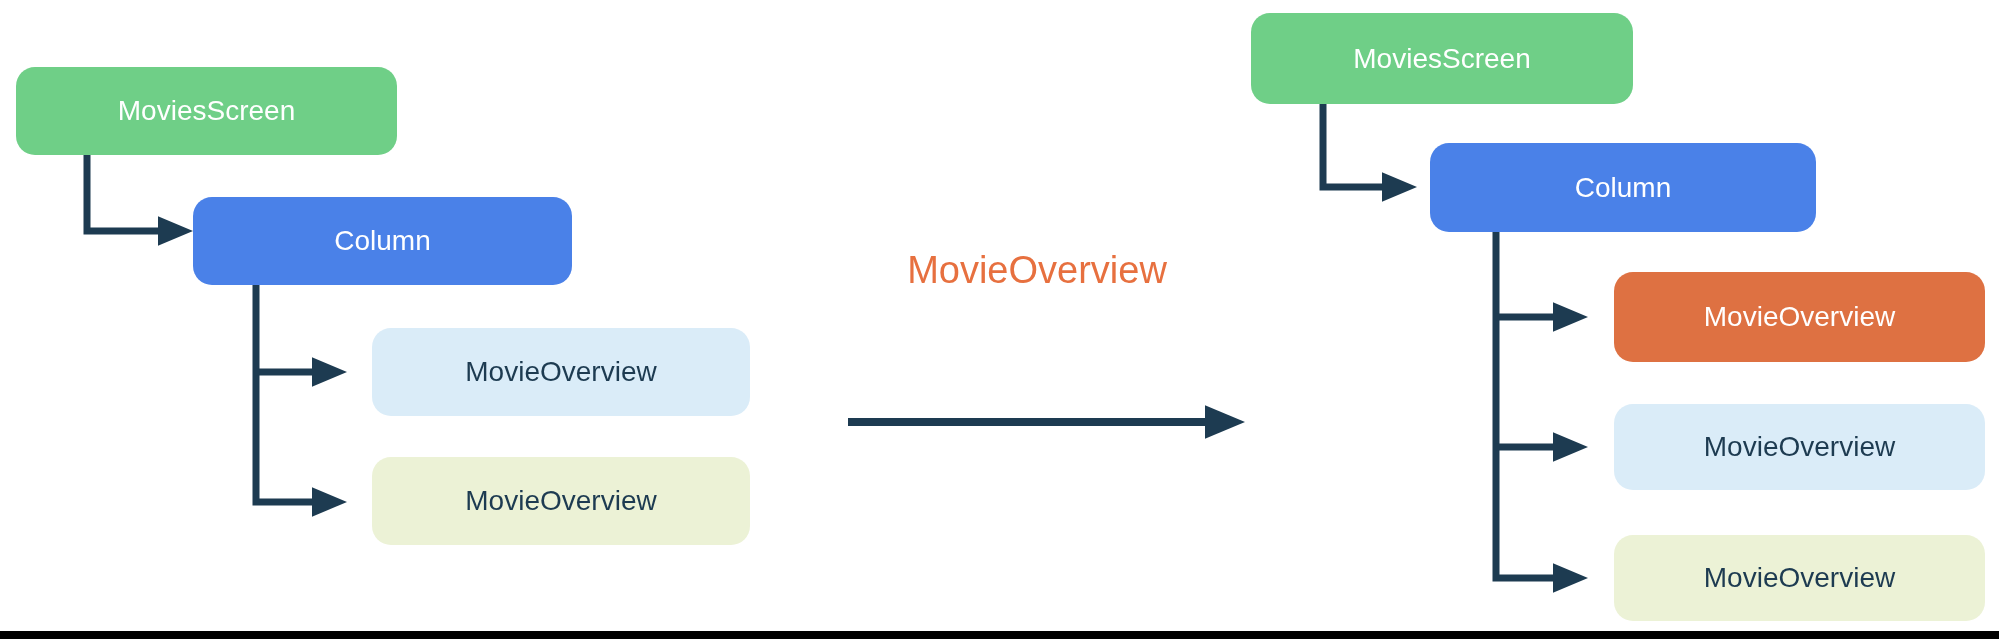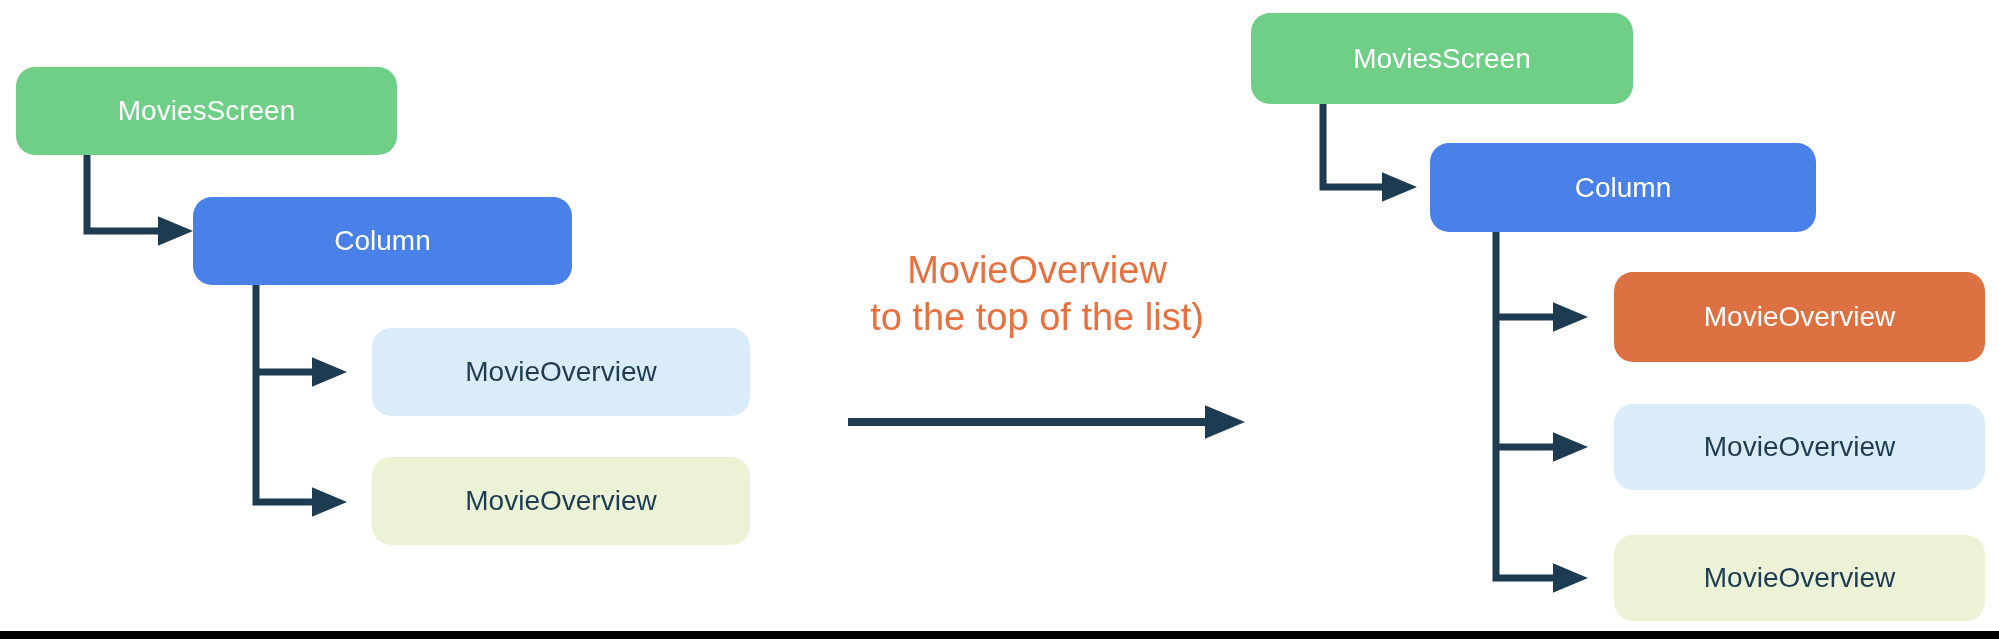--- a/index.html
+++ b/index.html
@@ -67,21 +67,20 @@
     <path class="conn" d="M1496,447 H1553" marker-end="url(#ah)"></path>
   </svg>
 
   <div class="node" id="node-gl" style="background: rgb(111, 207, 135);">MoviesScreen</div>
   <div class="node" id="node-bl" style="background: rgb(74, 129, 232);">Column</div>
   <div class="node dark" id="node-ml1" style="background: rgb(218, 236, 248);">MovieOverview</div>
   <div class="node dark" id="node-ml2" style="background: rgb(236, 242, 214);">MovieOverview</div>
 
   <div class="annotation" style="color: rgb(231, 112, 63);">
     <div>MovieOverview</div>
-    <div>to the top of the list)</div>
   </div>
 
   <div class="node" id="node-gr" style="background: rgb(111, 207, 135);">MoviesScreen</div>
   <div class="node" id="node-br" style="background: rgb(74, 129, 232);">Column</div>
   <div class="node" id="node-mr1" style="background: rgb(222, 113, 66);">MovieOverview</div>
   <div class="node dark" id="node-mr2" style="background: rgb(218, 236, 248);">MovieOverview</div>
   <div class="node dark" id="node-mr3" style="background: rgb(236, 242, 214);">MovieOverview</div>
 
   <div class="bottom-bar"></div>
 </div>

